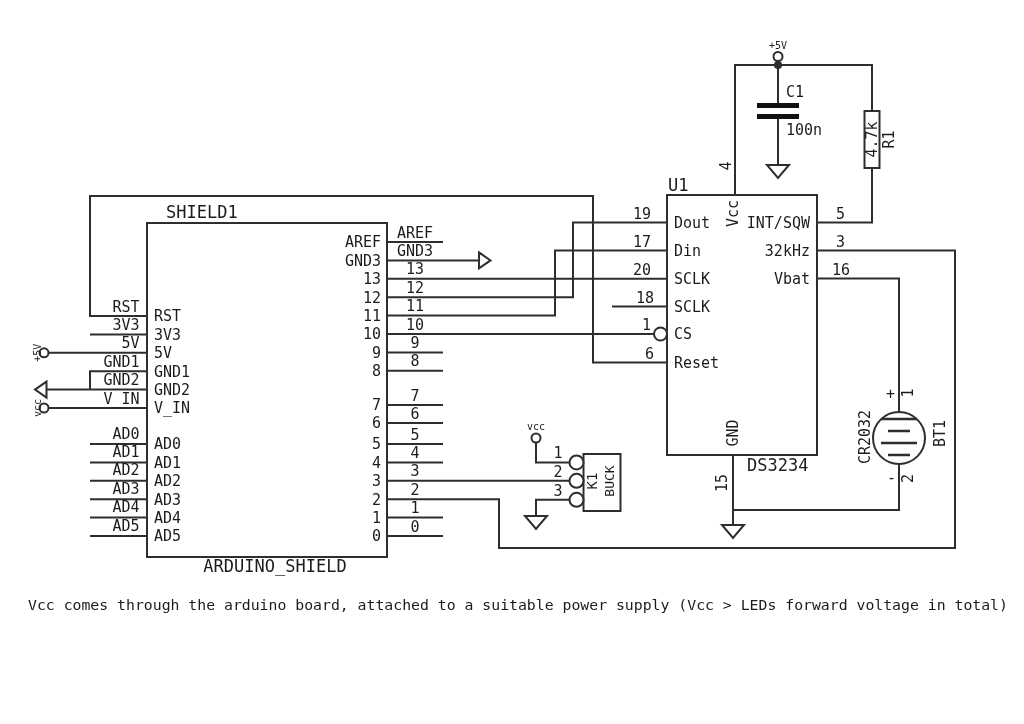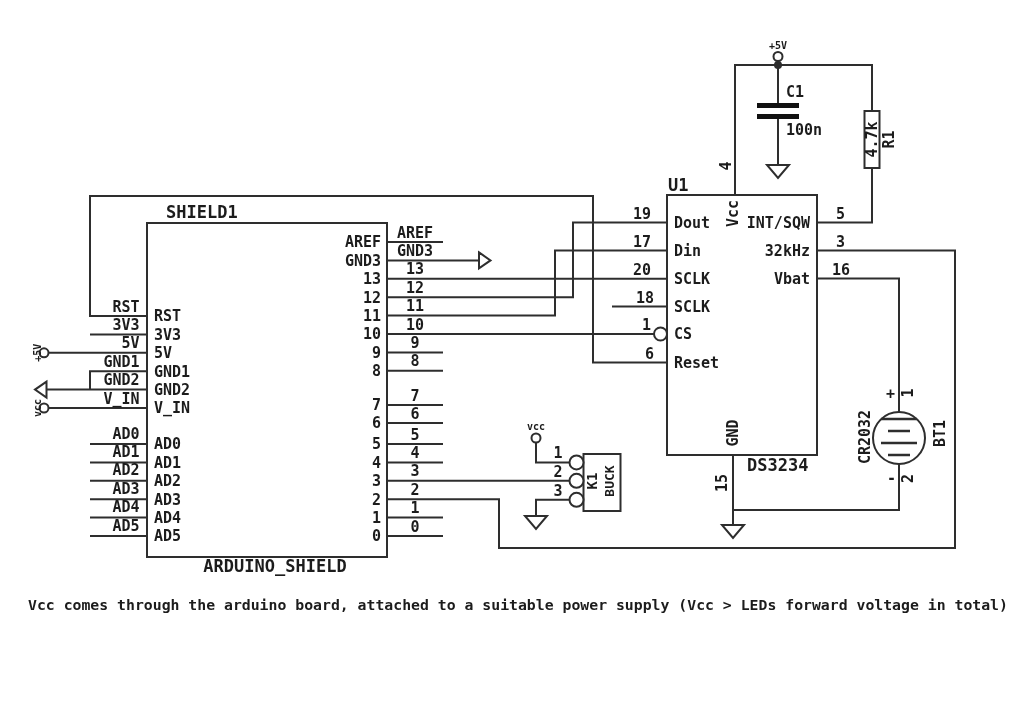--- a/index.html
+++ b/index.html
@@ -1,16 +1,16 @@
 <!DOCTYPE html>
 <html><head>
 <meta charset="utf-8">
 <style>
   html,body{margin:0;padding:0;background:#ffffff;}
-  #canvas{width:1024px;height:627px;position:relative;background:#ffffff;overflow:hidden;font-weight:bold;}
+  #canvas{width:1024px;height:627px;position:relative;background:#ffffff;overflow:hidden;}
   svg{display:block;}
   svg text{
     font-family:"DejaVu Sans Mono","Liberation Mono",monospace;
     fill:#1c1c1c;
     font-size:15px;
   }
   .wire{stroke:#2e2e2e;stroke-width:2;fill:none;stroke-linejoin:miter;stroke-linecap:butt;}
   .thick{stroke:#111111;stroke-width:5;fill:none;}
   .plate{stroke:#2e2e2e;stroke-width:2.5;fill:none;}
   .box{stroke:#2e2e2e;stroke-width:2;fill:#ffffff;}

